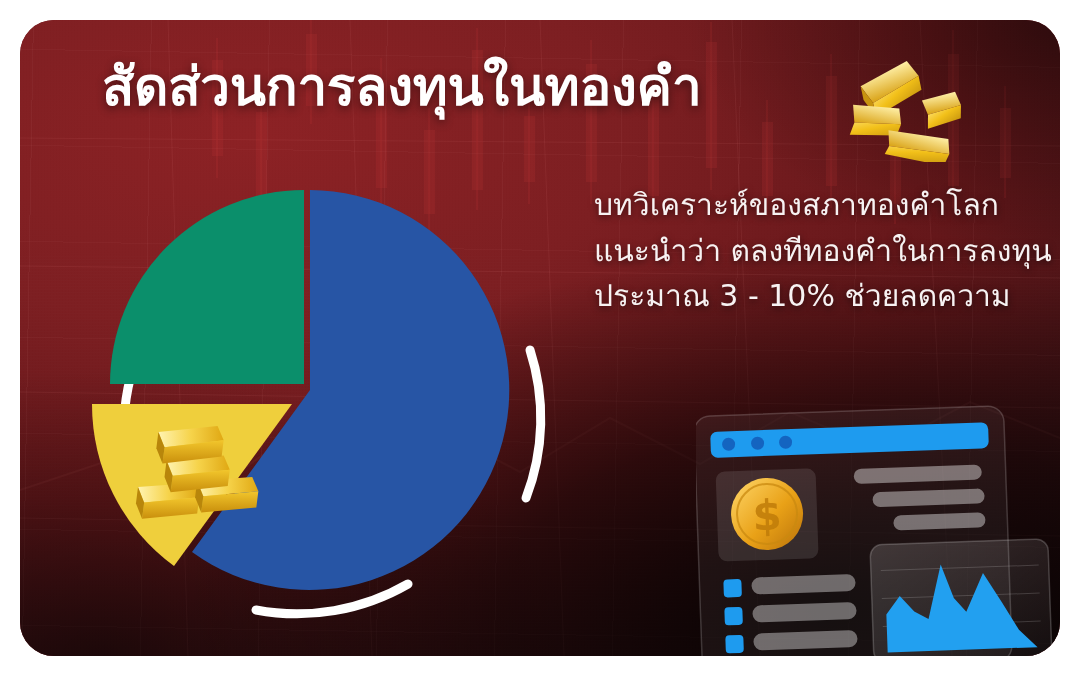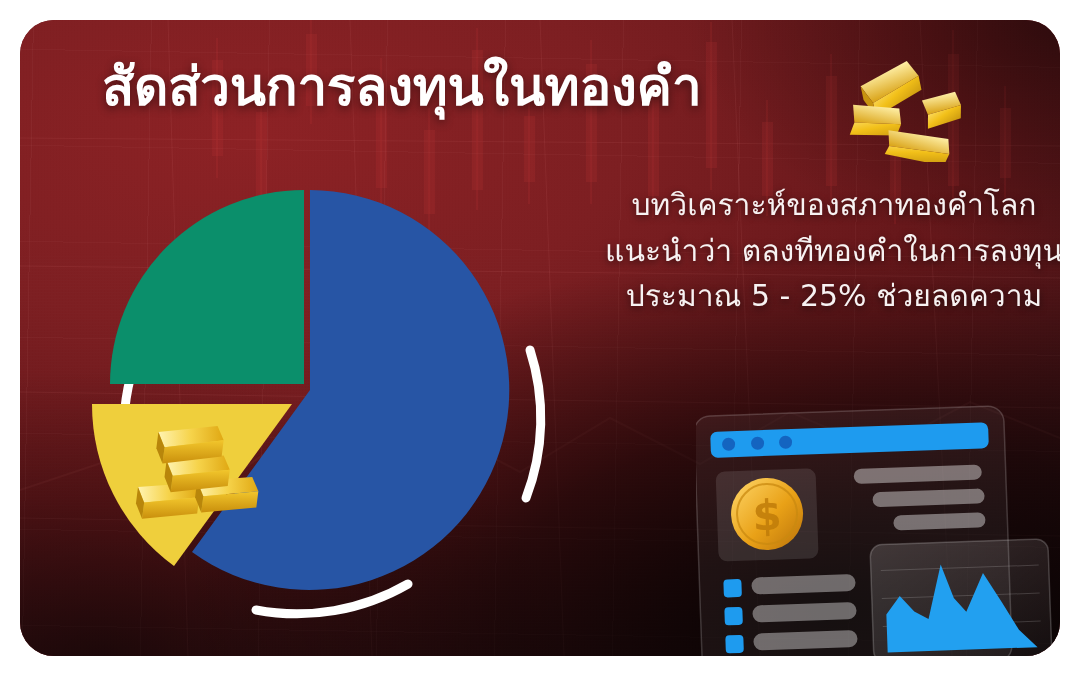--- a/index.html
+++ b/index.html
@@ -53,21 +53,21 @@
     white-space:nowrap;
   }
   .title-bars{position:absolute;left:828px;top:38px;width:118px;height:104px;}
 
   
   .body-copy{
     position:absolute;left:574px;top:162px;width:480px;
     color:#f7f2f2;font-size:30px;line-height:1.52;font-weight:400;
     text-shadow:0 2px 7px rgba(0,0,0,.55);
   }
-  .body-copy div{white-space:nowrap;text-align:center;}
+  .body-copy div{white-space:nowrap;}
 
   
   .pie-wrap{position:absolute;left:40px;top:130px;width:520px;height:500px;}
 
   
   .dash{position:absolute;left:676px;top:378px;width:370px;height:282px;}
 </style>
 </head>
 <body>
 
@@ -159,21 +159,21 @@
       </g>
       <g transform="rotate(16 66 92)">
         <polygon points="36,80 96,72 101,86 41,95" fill="url(#gbB)"></polygon>
         <polygon points="41,95 101,86 99,99 39,104" fill="url(#gbA)"></polygon>
       </g>
     </svg>
 
     <div class="body-copy">
       <div>บทวิเคราะห์ของสภาทองคำโลก</div>
       <div>แนะนำว่า ตลงทีทองคำในการลงทุน</div>
-      <div>ประมาณ 5 - 25% ช่วยลดความ</div>
+      <div>ประมาณ 3 - 10% ช่วยลดความ</div>
     </div>
 
     <div class="pie-wrap">
       <svg viewBox="0 0 520 500" width="520" height="500" xmlns="http://www.w3.org/2000/svg">
         <defs>
           <linearGradient id="barTop" x1="0" y1="0" x2="1" y2="0">
             <stop offset="0%" stop-color="#FFF3B0"></stop>
             <stop offset="50%" stop-color="#F6D34A"></stop>
             <stop offset="100%" stop-color="#E0A813"></stop>
           </linearGradient>

